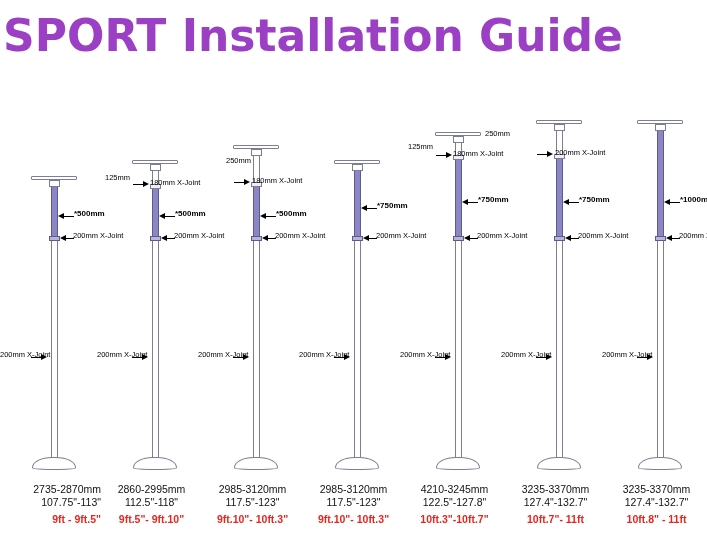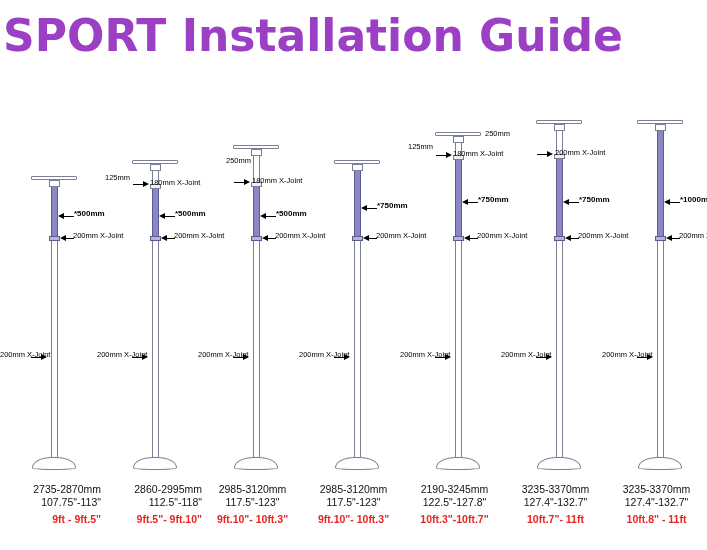--- a/index.html
+++ b/index.html
@@ -238,21 +238,21 @@
         <div class="stem" style="width:9px;"></div>
     </div>
     <div class="lbl" style="left:73px; top:143px;">200mm  X-Joint</div>
 
     <div class="arrow right" style="left:31px; top:266px; width:16px;">
       <div class="head"></div>
         <div class="stem" style="width:11px;"></div>
     </div>
     <div class="lbl" style="left:-4px; top:262px;">200mm  X-Joint</div>
 
-    <div class="caption" style="left:0px; top:395px;text-align:right;">
+    <div class="caption" style="left:0px; top:395px;">
       <div class="cap-mm">2860-2995mm</div>
       <div class="cap-in">112.5"-118"</div>
       <div class="cap-ft">9ft.5"- 9ft.10"</div>
     </div>
   </div>
 
   <div class="col" style="left:202px;">
     <div class="top-plate" style="left:31px; top:57px; width:46px;"></div>
     <div class="top-neck" style="left:49px; top:61px;"></div>
     <div class="pole-lower" style="left:51px; top:68px; height:27px;"></div>
@@ -358,21 +358,21 @@
     </div>
     <div class="lbl" style="left:73px; top:143px;">200mm  X-Joint</div>
 
     <div class="arrow right" style="left:31px; top:266px; width:16px;">
       <div class="head"></div>
         <div class="stem" style="width:11px;"></div>
     </div>
     <div class="lbl" style="left:-4px; top:262px;">200mm  X-Joint</div>
 
     <div class="caption" style="left:0px; top:395px;">
-      <div class="cap-mm">2190-3245mm</div>
+      <div class="cap-mm">4210-3245mm</div>
       <div class="cap-in">122.5"-127.8"</div>
       <div class="cap-ft">10ft.3"-10ft.7"</div>
     </div>
   </div>
 
   <div class="col" style="left:505px;">
     <div class="top-plate" style="left:31px; top:32px; width:46px;"></div>
     <div class="top-neck" style="left:49px; top:36px;"></div>
     <div class="pole-lower" style="left:51px; top:43px; height:24px;"></div>
     <div class="joint-white" style="left:49px; top:66px;"></div>

